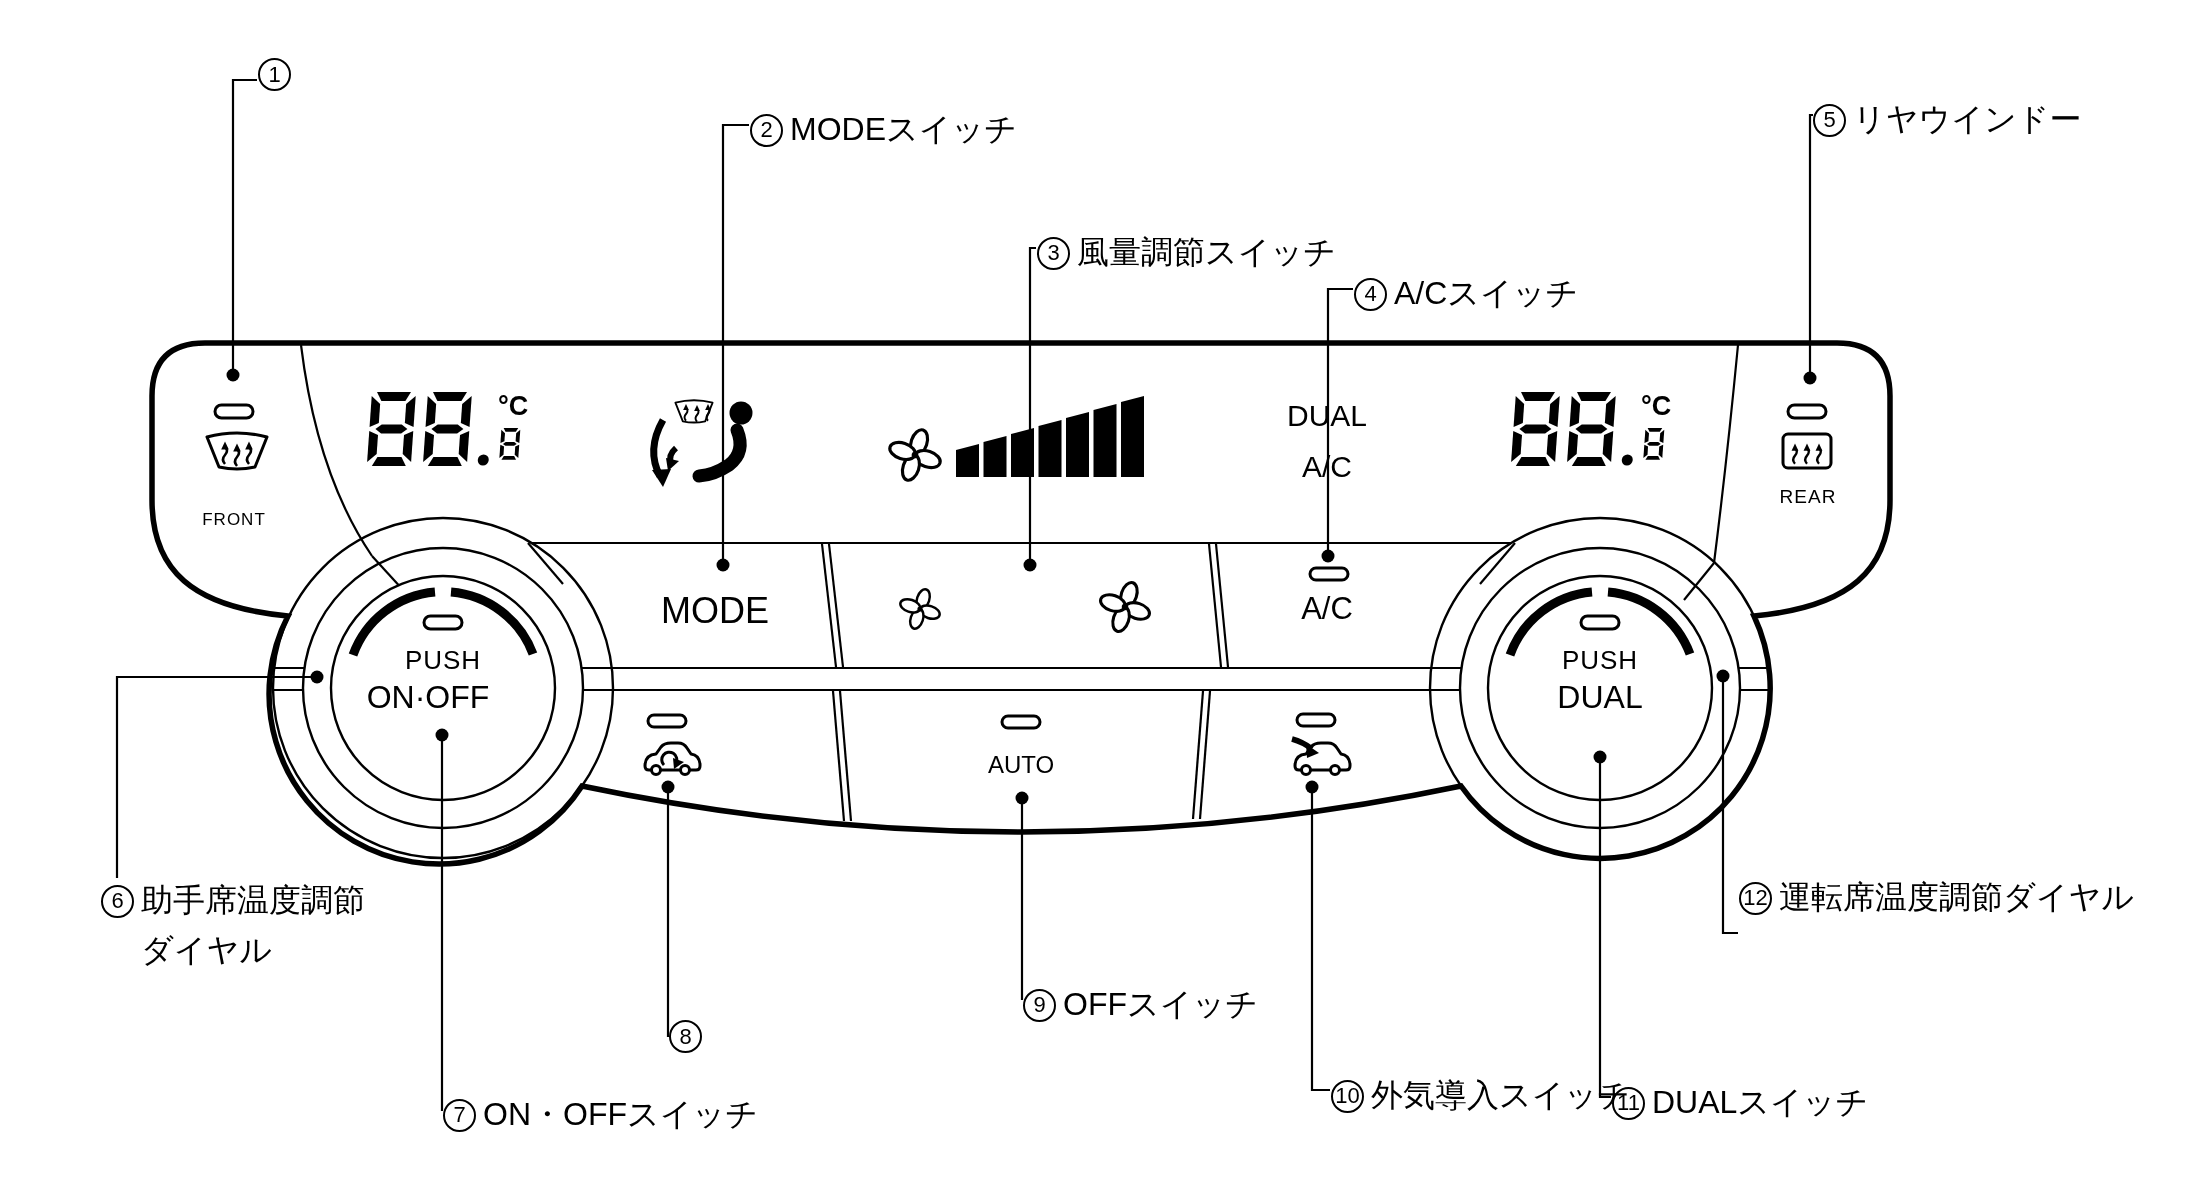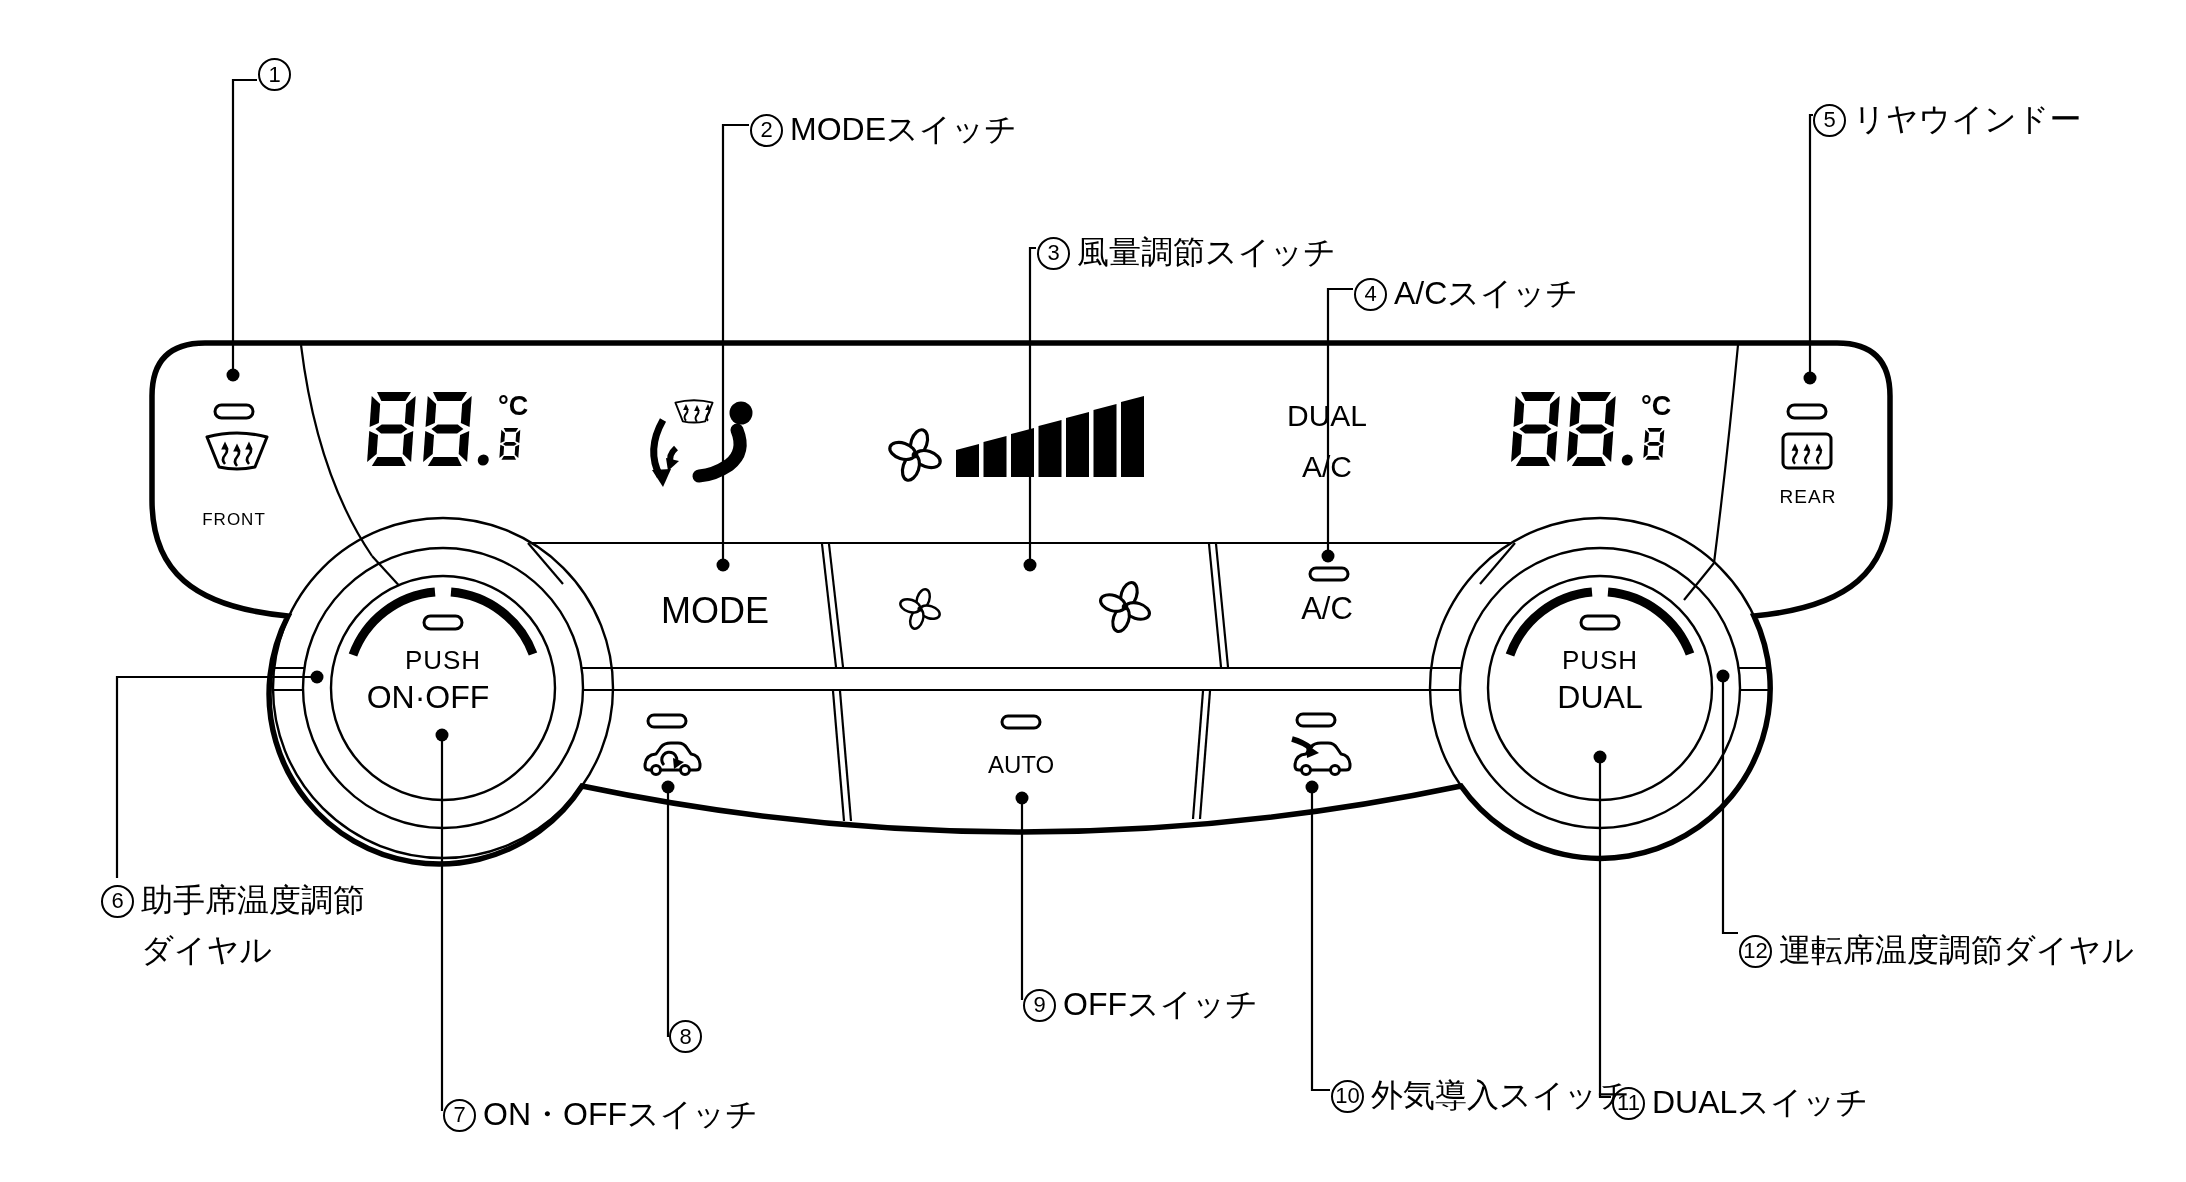--- a/index.html
+++ b/index.html
@@ -289,18 +289,18 @@
   <span>OFFスイッチ</span>
 </div>
 <div class="lbl" style="left:1331px;top:1074px;">
   <span class="cnum">10</span>
   <span>外気導入スイッチ</span>
 </div>
 <div class="lbl" style="left:1612px;top:1081px;">
   <span class="cnum">11</span>
   <span>DUALスイッチ</span>
 </div>
-<div class="lbl" style="left:1739px;top:929px;">
+<div class="lbl" style="left:1739px;top:876px;">
   <span class="cnum">12</span>
   <span>運転席温度調節ダイヤル</span>
 </div>
 
 </div>
 
 </body></html>

